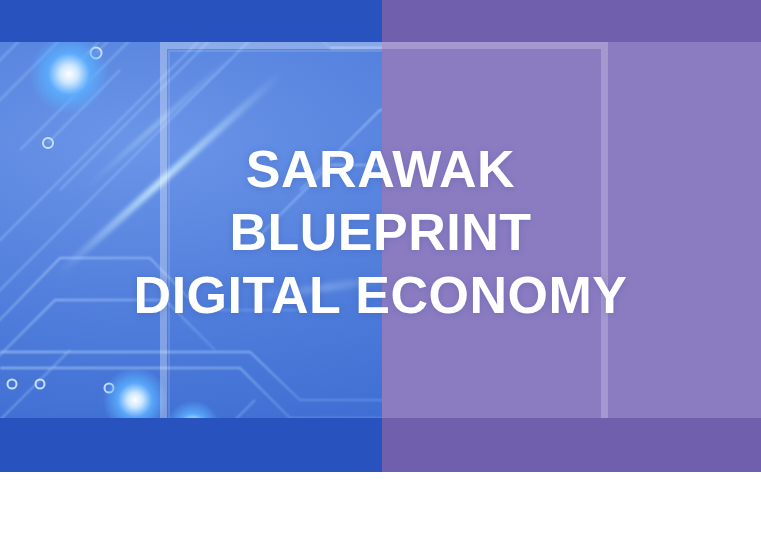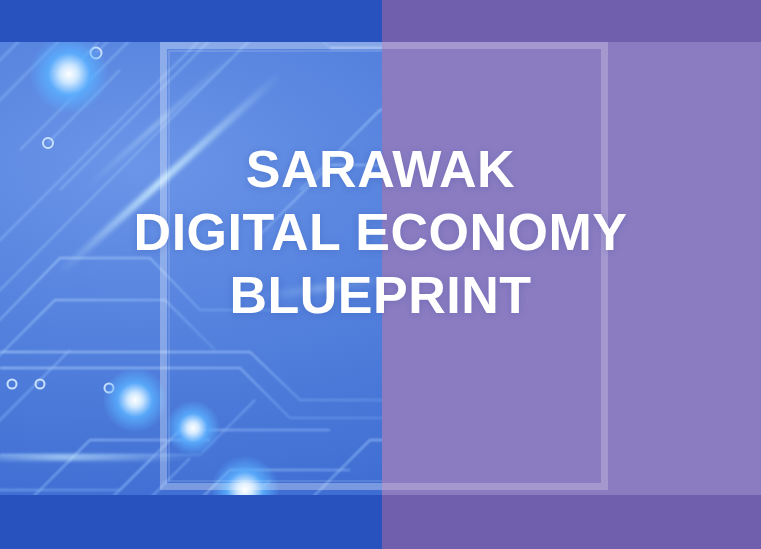--- a/index.html
+++ b/index.html
@@ -1,18 +1,18 @@
 <!DOCTYPE html>
 <html><head>
 <meta charset="utf-8">
 <style>
   html,body{margin:0;padding:0;background:#fff;}
   #banner{
     position:relative;
-    width:761px;height:549px;
+    width:761px;height:472px;
     overflow:hidden;
     font-family:"Liberation Sans", sans-serif;
     background:#c2410c;
   }
   
   .layer{position:absolute;inset:0;}
   #base{
     background:
       radial-gradient(120% 90% at 18% 30%, #6b95e8 0%, #5481dd 35%, #3f6ed3 70%, #2f5ec9 100%);
   }
@@ -185,17 +185,17 @@
   <div id="band-top"></div>
   <div id="band-bottom"></div>
 
   <div id="purple"></div>
   <div id="frame-purple"></div>
   <div id="purple-band-top"></div>
   <div id="purple-band-bottom"></div>
 
   <div id="title">
     <span class="ln">SARAWAK</span>
+    <span class="ln">BLUEPRINT</span>
     <span class="ln">DIGITAL ECONOMY</span>
-    <span class="ln">BLUEPRINT</span>
   </div>
 
 </div>
 
 </body></html>

